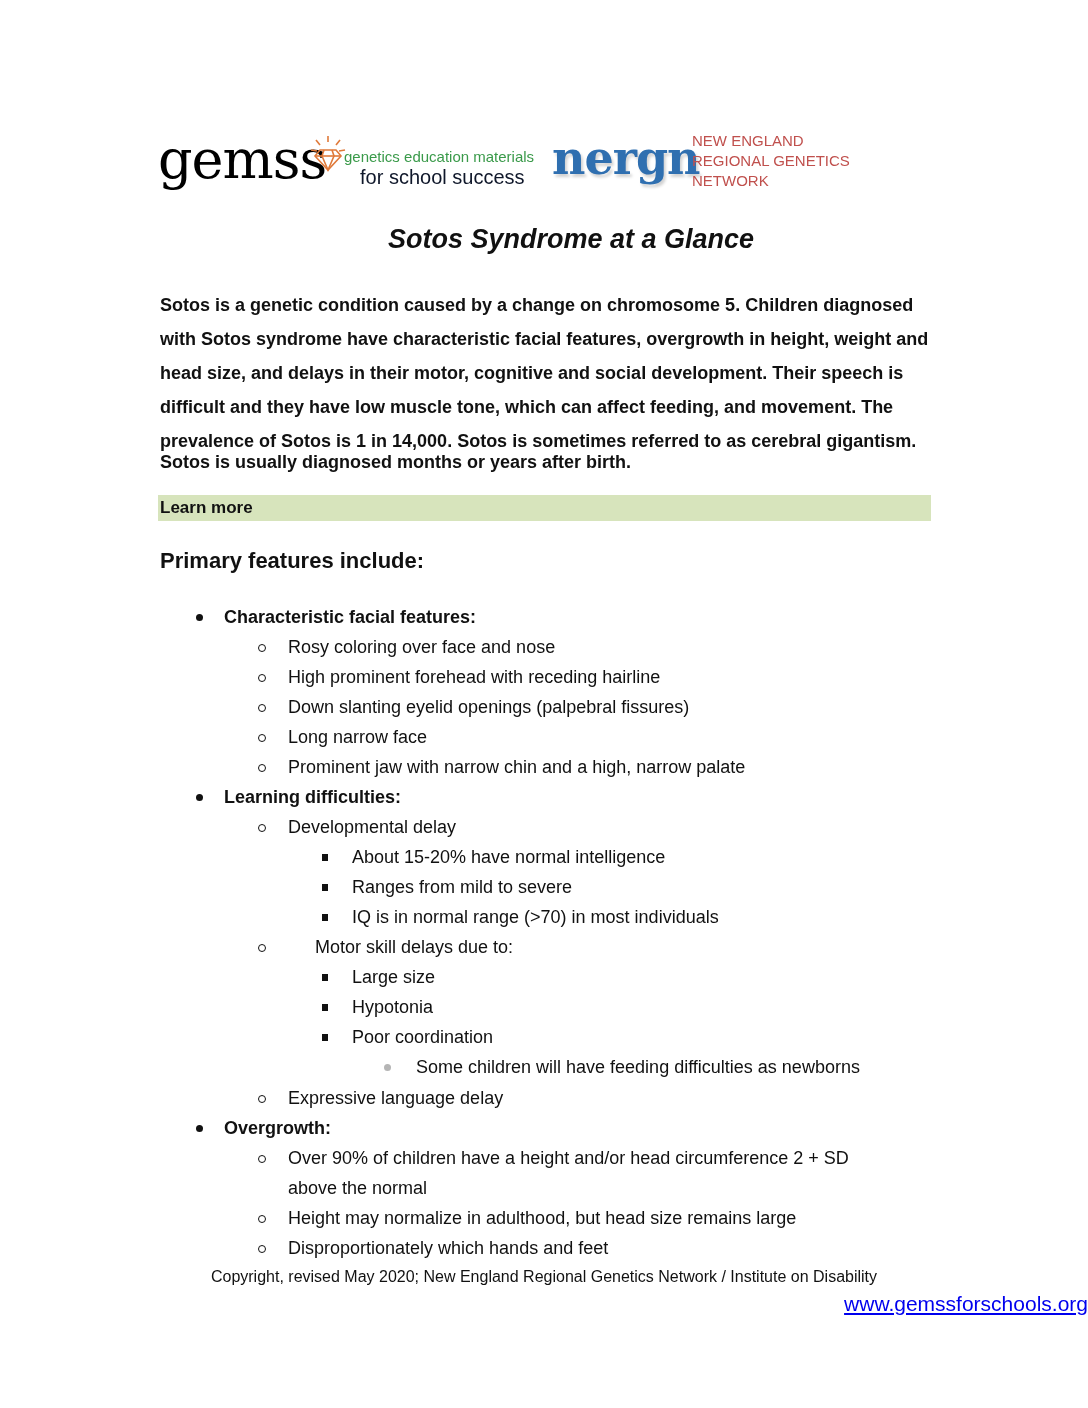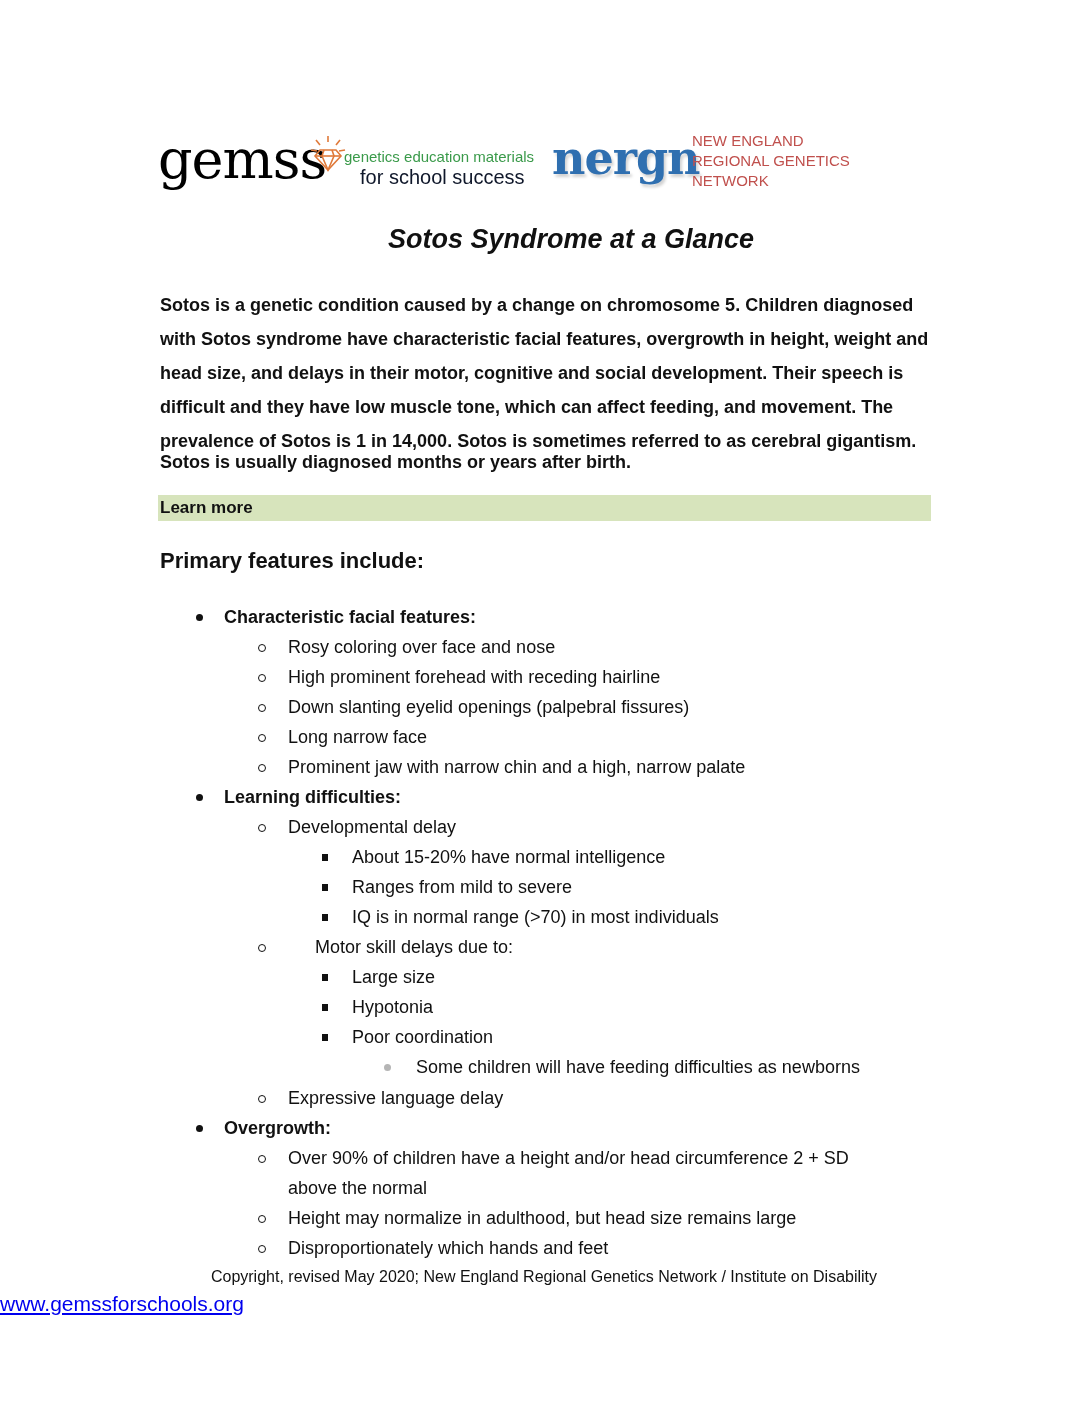--- a/index.html
+++ b/index.html
@@ -37,21 +37,21 @@
   .list { position: absolute; left: 0; top: 0; }
   .row { position: absolute; font-size: 18px; line-height: 30px; white-space: nowrap; }
   .bullet { position: absolute; }
   .b1 { width: 7px; height: 7px; background: #111; border-radius: 50%; }
   .b2 { width: 8px; height: 8px; border: 1.3px solid #111; border-radius: 50%; box-sizing: border-box; }
   .b3 { width: 6px; height: 7px; background: #111; }
   .b4 { width: 7px; height: 7px; background: #b5b5b5; border-radius: 50%; }
   .bold { font-weight: bold; }
 
   .footer { position: absolute; left: 0; width: 1088px; top: 1268px; text-align: center; font-size: 16px; }
-  .footer-link { position: absolute; left: 0; width: 1088px; top: 1292px; text-align: left; font-size: 21px; }
+  .footer-link { position: absolute; left: 0; width: 1088px; top: 1292px; text-align: right; font-size: 21px; }
   .footer-link a { color: #1a0dab; text-decoration: underline; color: #0000ee; }
 </style>
 </head>
 <body>
 
 <div class="page">
 
   <div class="logo-gemss">
     <span class="gemss-word">gemss</span>
     <svg class="gemss-gem" viewBox="0 0 40 40">

